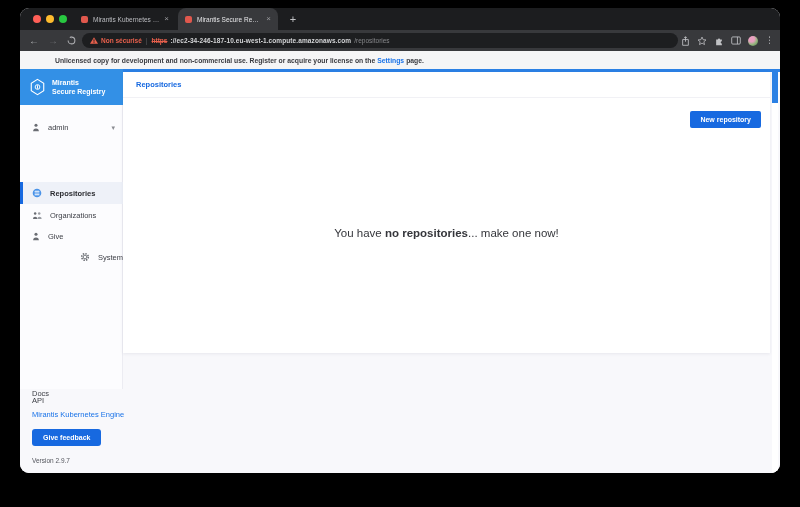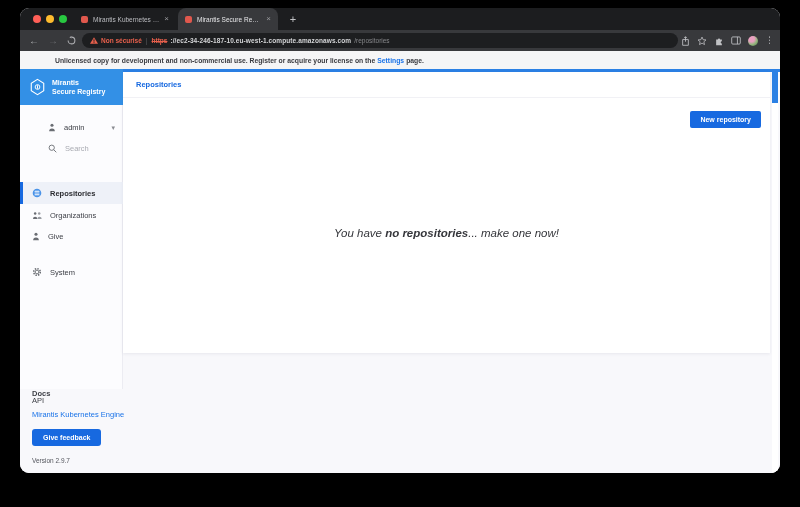--- a/index.html
+++ b/index.html
@@ -57,56 +57,56 @@
   .app { position:absolute; left:0; top:61px; width:100%; height:404px; background:#f8f8fb; }
   .blue-strip { position:absolute; left:0; top:0; width:100%; height:3px; background:#2b80e4; }
 
   
   .sidebar { position:absolute; left:0; top:0; width:103px; height:404px; }
   .brand { position:absolute; left:0; top:0; width:103px; height:36px; background:#3390e6;
            display:flex; align-items:center; padding-left:9px; gap:6px; }
   .brand-text { color:#fff; font-size:7px; font-weight:bold; line-height:1.35; }
   .side-body { position:absolute; left:0; top:36px; width:103px; height:284px; background:#fcfcfe;
                border-right:1px solid #ececf2; }
-  .side-row { position:absolute; left:0; width:103px; height:21px; display:flex; align-items:center; gap:8px; padding-left:28px; }
+  .side-row { position:absolute; left:0; width:103px; height:21px; display:flex; align-items:center; gap:8px; padding-left:12px; }
   .row-admin { top:12px; }
   .row-search { top:33px; }
   .side-label { font-size:7.5px; color:#3c3e45; }
   .caret { position:absolute; right:8px; color:#8a8c92; font-size:7px; }
   .search-input { border:none; outline:none; background:transparent; font-size:7.5px; width:58px;
                   color:#3c3e45; font-family:"Liberation Sans", sans-serif; }
   .search-input::placeholder { color:#a9abb2; }
   .nav-item { position:absolute; left:0; width:103px; height:22px; display:flex; align-items:center;
               gap:8px; padding-left:12px; cursor:pointer; }
   .nav-item .side-label { font-size:7.5px; }
   .ni-0 { top:77px; background:#eef1f8; border-left:3px solid #1769e0; padding-left:9px; }
   .ni-0 .side-label { font-weight:bold; color:#2b2c31; }
-  .ni-1 { top:99px; } .ni-2 { top:120px; } .ni-3 { top:156px; }
+  .ni-1 { top:99px; } .ni-2 { top:120px; } .ni-3 { top:141px;justify-content:flex-end; }
 
   
   .card { position:absolute; left:103px; top:3px; width:647px; height:281px; background:#fff;
           box-shadow:0 1px 3px rgba(40,40,80,.08); }
   .breadcrumb-row { position:absolute; left:0; top:0; width:100%; height:26px; border-bottom:1px solid #f1f1f5;
                     display:flex; align-items:center; padding-left:13px; }
   .breadcrumb { font-size:7.5px; font-weight:bold; color:#1769e0; }
   .new-repo-btn { position:absolute; right:9px; top:39px; background:#1769e0; color:#fff; border:none;
                   font-size:7px; font-weight:bold; padding:5px 10px; border-radius:2px;
                   font-family:"Liberation Sans", sans-serif; cursor:pointer; }
   .empty-state { position:absolute; left:0; top:155px; width:100%; text-align:center;
-                 font-size:11.5px; color:#35363b;font-style:italic; }
+                 font-size:11.5px; color:#35363b; }
   .empty-state b { font-weight:bold; }
 
   
   .scroll-track { position:absolute; right:2px; top:3px; width:6px; height:401px; background:#fff; }
   .scroll-thumb { position:absolute; right:0; top:0; width:6px; height:31px; background:#2b80e4; }
 
   
   .foot-link { position:absolute; left:12px; font-size:7.5px; color:#3c3e45; }
   .fl-api { top:299px;margin-top:28px; }
-  .fl-docs { top:320px;font-weight:bold; }
+  .fl-docs { top:320px; }
   .fl-mke { top:341px; color:#1a73e8; }
   .feedback-btn { position:absolute; left:12px; top:360px; background:#1769e0; color:#fff; border:none;
                   font-size:7px; font-weight:bold; padding:5px 11px; border-radius:3px;
                   font-family:"Liberation Sans", sans-serif; cursor:pointer; }
   .version { position:absolute; left:12px; top:388px; font-size:6.5px; color:#53555c; }
 
   svg { display:block; }
 </style>
 </head>
 <body>
@@ -216,29 +216,20 @@
             <span>
               <svg width="8" height="9" viewBox="0 0 12 14">
                   <circle cx="6" cy="3.5" r="2.4" fill="#6a6d73"></circle>
                   <path d="M1.5 13 a4.5 4.5 0 0 1 9 0 Z" fill="#6a6d73"></path>
                 </svg>
             </span>
             <span class="side-label">admin</span>
             <span class="caret">▾</span>
           </div>
 
-          <div class="side-row row-search">
-            <span>
-              <svg width="9" height="9" viewBox="0 0 13 13">
-                  <circle cx="5.4" cy="5.4" r="3.8" fill="none" stroke="#6a6d73" stroke-width="1.3"></circle>
-                  <line x1="8.3" y1="8.3" x2="12" y2="12" stroke="#6a6d73" stroke-width="1.3"></line>
-                </svg>
-            </span>
-            <input class="search-input" type="text" placeholder="Search" style="">
-          </div>
 
           <div class="nav-item ni-0">
             <span>
               <svg width="10" height="10" viewBox="0 0 14 14">
                   <circle cx="7" cy="7" r="6" fill="#4a93e8"></circle>
                   <rect x="3.5" y="4" width="7" height="1.4" rx=".7" fill="#fff"></rect>
                   <rect x="3.5" y="6.4" width="7" height="1.4" rx=".7" fill="#dce9fb"></rect>
                   <rect x="3.5" y="8.8" width="7" height="1.4" rx=".7" fill="#fff"></rect>
                 </svg>
             </span>

